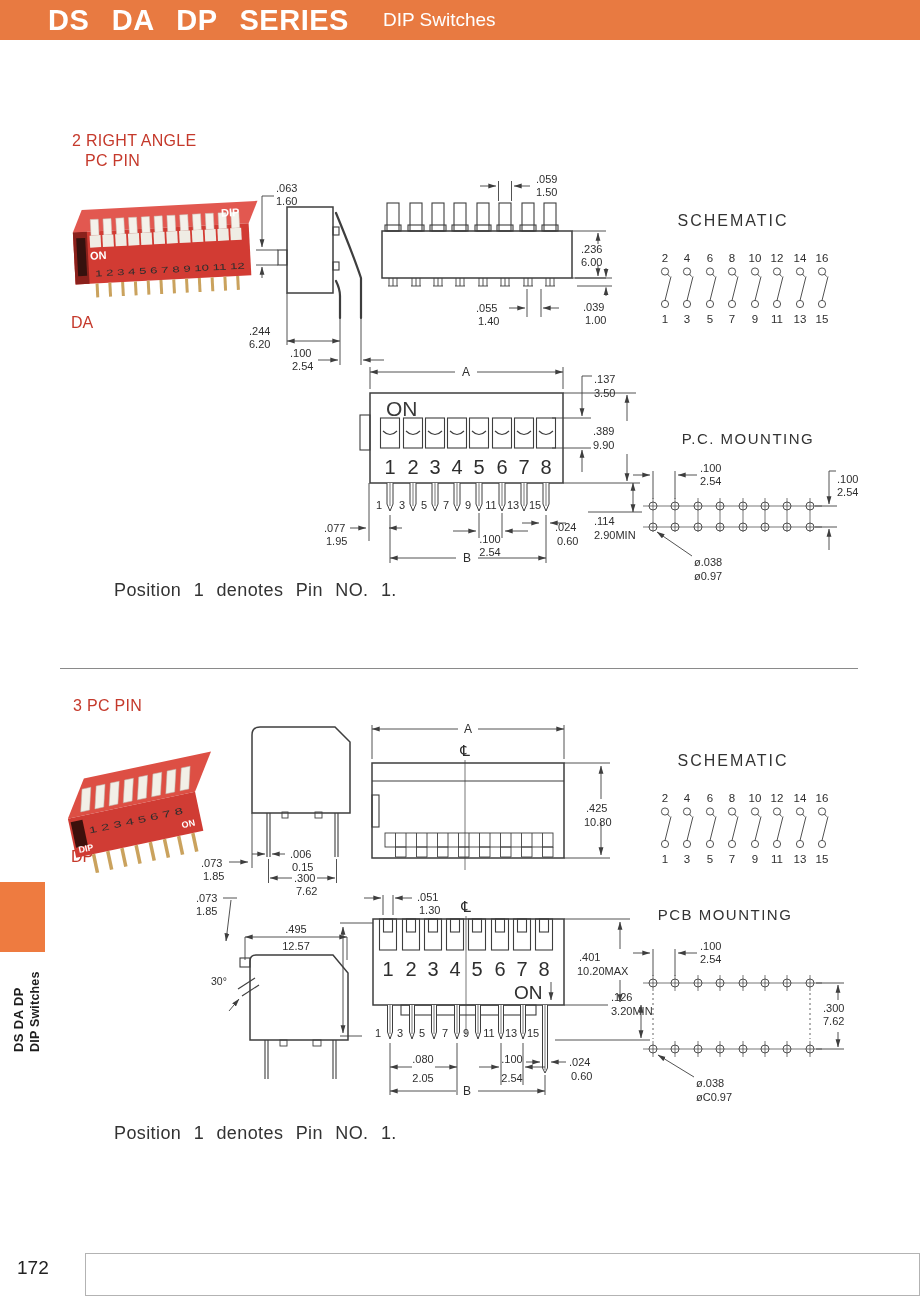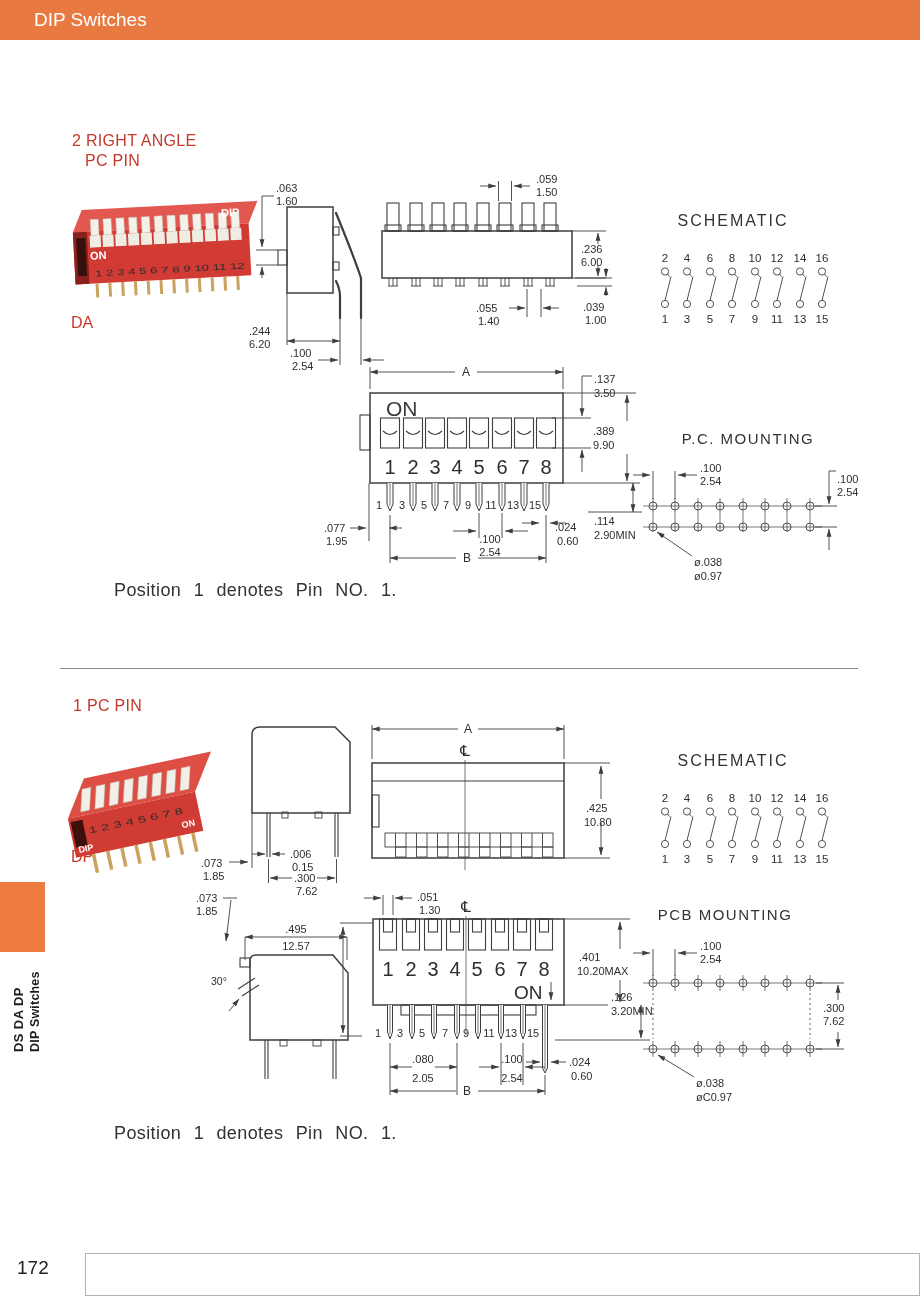--- a/index.html
+++ b/index.html
@@ -50,20 +50,21 @@
 
 <svg width="0" height="0" class="abs">
   <defs>
     <marker id="ah" viewBox="0 0 10 6" refX="9.5" refY="3" markerWidth="9" markerHeight="6" orient="auto-start-reverse">
       <path d="M0,0 L10,3 L0,6 Z" fill="#3e3e3e"></path>
     </marker>
   </defs>
 </svg>
 
 <div class="abs hdr">
+  <span class="hdr-title">DS DA DP SERIES</span>
   <span class="hdr-sub">DIP Switches</span>
 </div>
 
 <div class="abs red h16" style="left:72px;top:132px">2 RIGHT ANGLE</div>
 <div class="abs red h16" style="left:85px;top:152px">PC PIN</div>
 <div class="abs red h18" style="left:71px;top:314px">DA</div>
 
 <svg class="abs" style="left:60px;top:192px" width="200" height="122" viewBox="0 0 200 122">
   <g transform="rotate(-3 100 60)">
     <polygon points="14,36 24,14 200,14 190,36" fill="#e25850"></polygon>
@@ -409,21 +410,21 @@
     <line x1="64" y1="131" x2="29" y2="107" class="dl" marker-end="url(#ah)"></line>
     <text x="66" y="141" class="t11">ø.038</text>
     <text x="66" y="155" class="t11">ø0.97</text>
   </g>
 </svg>
 
 <div class="abs note" style="left:114px;top:580px">Position 1 denotes Pin NO. 1.</div>
 
 <div class="abs divider" style="left:60px;top:668px;width:798px;height:0"></div>
 
-<div class="abs red h16" style="left:73px;top:697px">1 PC PIN</div>
+<div class="abs red h16" style="left:73px;top:697px">3 PC PIN</div>
 <div class="abs red h18" style="left:71px;top:848px">DP</div>
 
 <svg class="abs" style="left:58px;top:742px" width="160" height="140" viewBox="0 0 160 140">
   <g transform="rotate(-12 80 70)">
     <polygon points="10,62 34,26 164,26 140,62" fill="#dd4f44"></polygon>
     <rect x="10" y="62" width="130" height="40" fill="#d03c34"></rect>
     <rect x="12" y="66" width="12" height="26" fill="#3d100c"></rect>
     <g fill="#caa25d">
       <rect x="26" y="102" width="3.5" height="19"></rect>
         <rect x="40.5" y="102" width="3.5" height="19"></rect>

